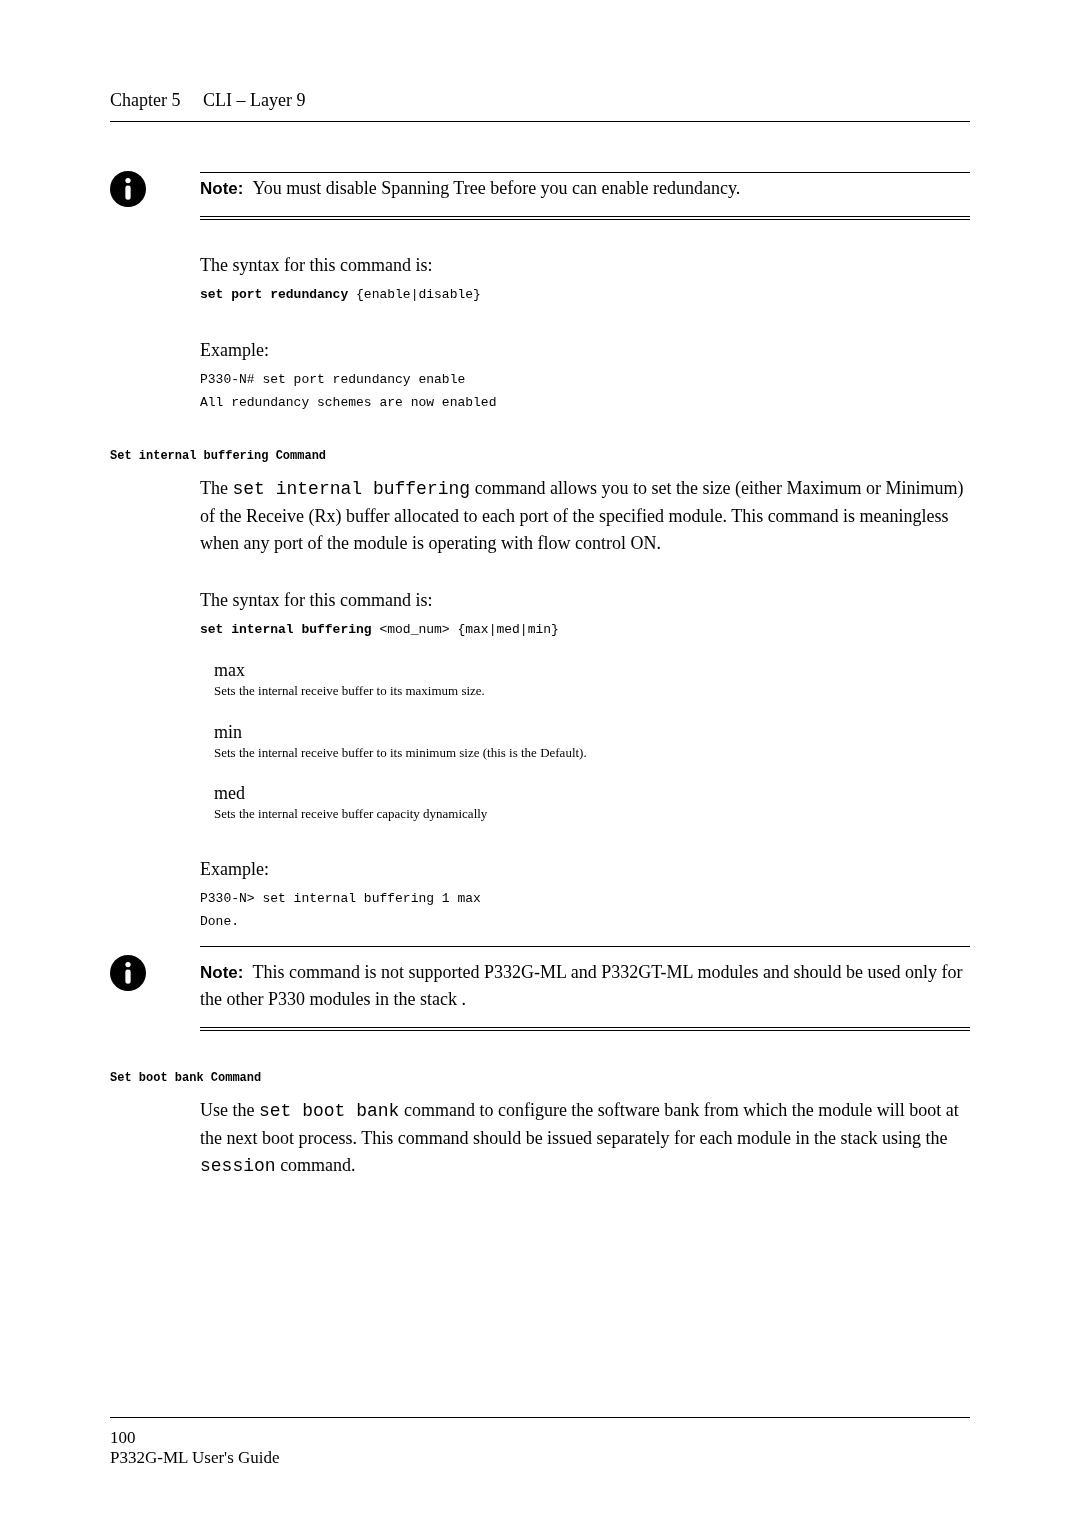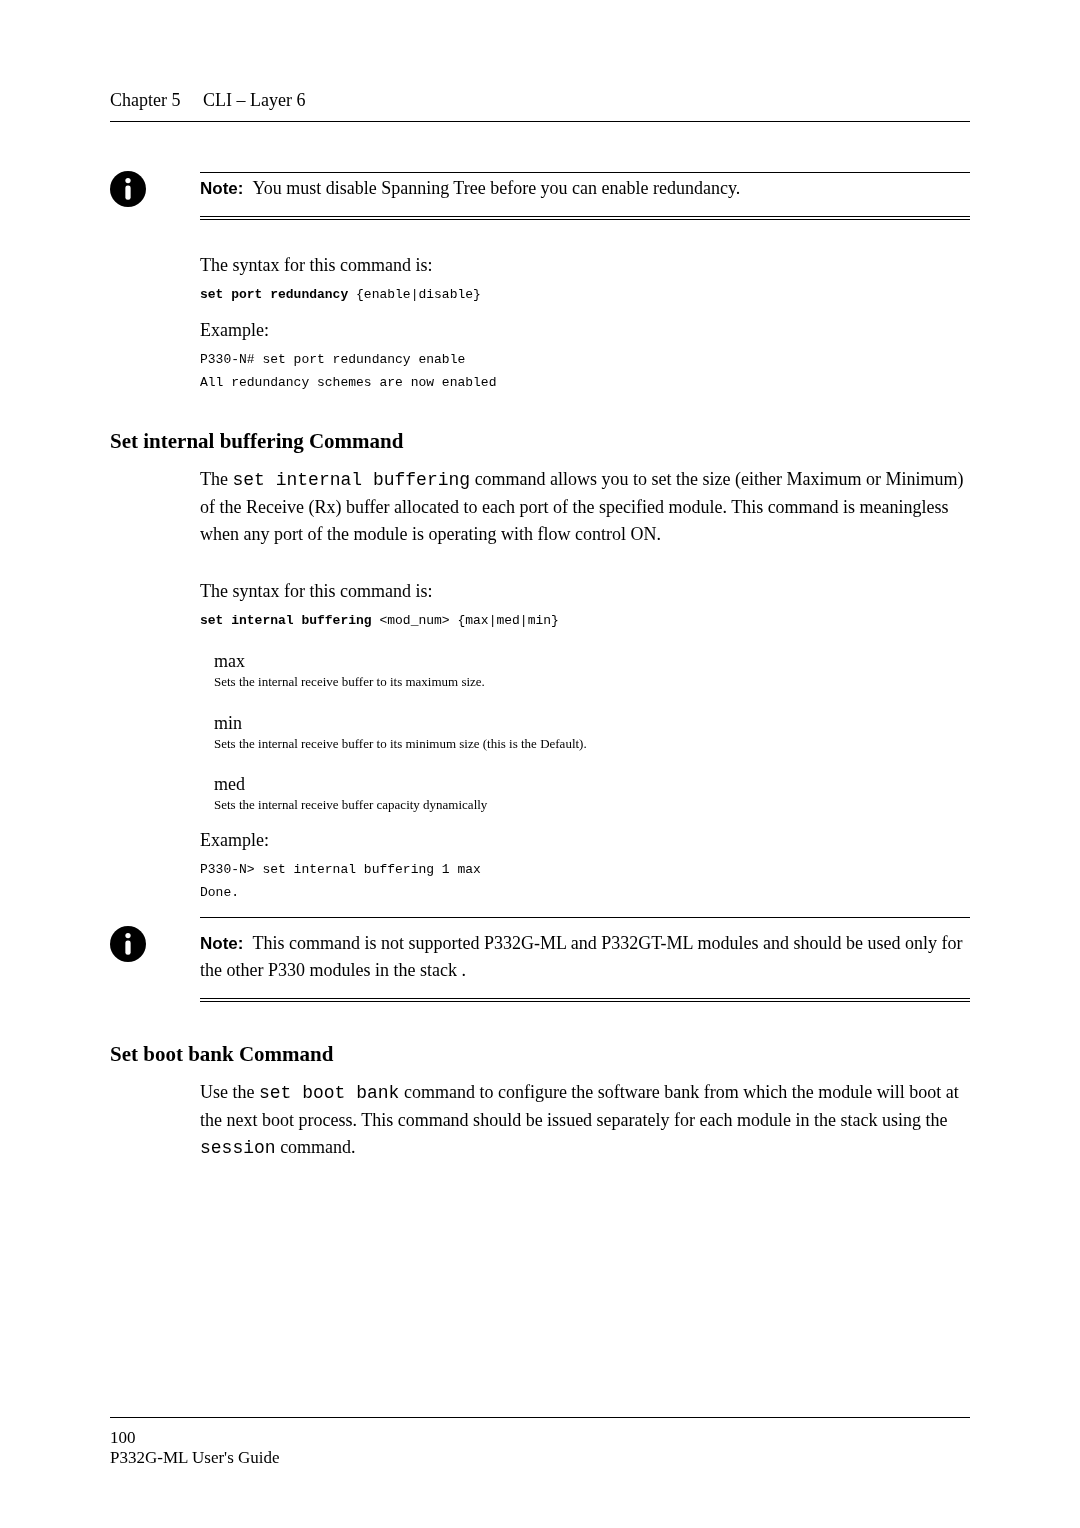--- a/index.html
+++ b/index.html
@@ -89,26 +89,26 @@
       font-size: 13px;
       line-height: 1.5;
       margin-bottom: 4px;
     }
     .code-line .bold {
       font-weight: bold;
     }
     .example-label {
       font-size: 18px;
       line-height: 1.5;
-      margin-top: 12px;
+      margin-top: 32px;
       margin-bottom: 6px;
     }
     .section-heading {
-      font-family: Liberation Serif, serif;
-      font-size: 21px;
+      font-family: Liberation Mono, monospace;
+      font-size: 12px;
       font-weight: bold;
       margin-top: 36px;
       margin-bottom: 12px;
     }
     .param-row {
       display: flex;
       margin-top: 21px;
       margin-left: 14px;
       flex-direction: column;
     }
@@ -143,21 +143,21 @@
       border-top: 1px solid #000;
       margin-left: 90px;
       margin-top: 14px;
       margin-bottom: 2px;
     }
   </style>
 </head>
 <body>
 
 <div class="chapter-heading">
-  <span>Chapter 5</span>&nbsp;&nbsp;&nbsp;&nbsp;&nbsp;<span>CLI – Layer 6</span>
+  <span>Chapter 5</span>&nbsp;&nbsp;&nbsp;&nbsp;&nbsp;<span>CLI – Layer 9</span>
 </div>
 <hr class="heading-rule">
 
 <hr class="double-rule-top">
 <div class="note-block">
   <div class="note-icon">
     <svg viewBox="0 0 10 20">
         <circle cx="5" cy="3" r="2.2"></circle>
         <rect x="2.8" y="7" width="4.4" height="12" rx="2"></rect>
       </svg>

